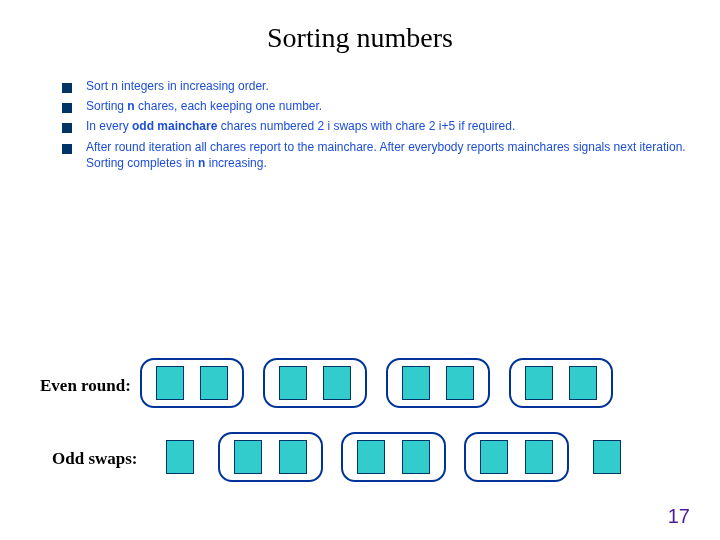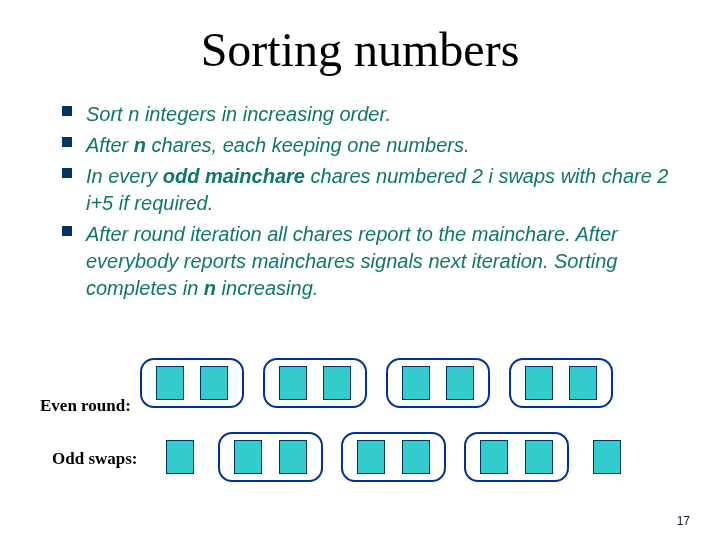--- a/index.html
+++ b/index.html
@@ -6,21 +6,21 @@
   body {
     width: 720px;
     height: 540px;
     background: #fff;
     font-family: Arial, Helvetica, sans-serif;
     position: relative;
     overflow: hidden;
   }
   .title {
     font-family: "Times New Roman", Times, serif;
-    font-size: 48px;
+    font-size: 28px;
     text-align: center;
     margin-top: 22px;
     margin-bottom: 24px;
   }
   .bullets {
     margin-left: 62px;
     margin-right: 30px;
   }
   .bullet-row {
     display: flex;
@@ -29,34 +29,33 @@
   }
   .square {
     width: 10px;
     height: 10px;
     background: #003366;
     margin-top: 5px;
     margin-right: 14px;
     flex: 0 0 auto;
   }
   .bullet-text {
-    font-size: 20px;
+    font-size: 12px;
     line-height: 1.35;
-    color: #0f766e;
-    font-style: italic;
+    color: #1d4ed8;
   }
   .bold { font-weight: bold; }
   .diagram-label {
     font-family: "Times New Roman", Times, serif;
     font-weight: bold;
     font-size: 17px;
     position: absolute;
     text-align: right;
   }
-  .label-even { left: 40px; top: 396px; text-align: center; }
+  .label-even { left: 40px; top: 376px; text-align: center; }
   .label-odd  { left: 52px; top: 449px; }
   .diagram {
     position: absolute;
   }
   .diagram-even { left: 140px; top: 358px; }
   .diagram-odd  { left: 160px; top: 432px; }
   .pair {
     display: inline-block;
     border: 2px solid #003399;
     border-radius: 14px;
@@ -75,37 +74,37 @@
     height: 34px;
     background: #33cccc;
     border: 1.5px solid #003366;
     margin: 2px 6px;
     vertical-align: middle;
   }
   .page-num {
     position: absolute;
     right: 30px;
     bottom: 12px;
-    font-size: 12px;
-    color: #0f172a;
+    font-size: 20px;
+    color: #4c1d95;
   }
 </style>
 </head>
 <body>
 
 <div class="title">Sorting numbers</div>
 
 <div class="bullets">
   <div class="bullet-row">
     <div class="square"></div>
     <div class="bullet-text">Sort n integers in increasing order.</div>
   </div>
   <div class="bullet-row">
     <div class="square"></div>
-    <div class="bullet-text"><span>After </span><span class="bold">n</span><span> chares, each keeping one numbers.</span></div>
+    <div class="bullet-text"><span>Sorting </span><span class="bold">n</span><span> chares, each keeping one number.</span></div>
   </div>
   <div class="bullet-row">
     <div class="square"></div>
     <div class="bullet-text"><span>In every </span><span class="bold">odd mainchare</span><span> chares numbered 2 i swaps with chare 2 i+5 if required.</span></div>
   </div>
   <div class="bullet-row">
     <div class="square"></div>
     <div class="bullet-text"><span>After round iteration all chares report to the mainchare. After everybody reports mainchares signals next iteration. Sorting completes in </span><span class="bold">n</span><span> increasing.</span></div>
   </div>
 </div>

